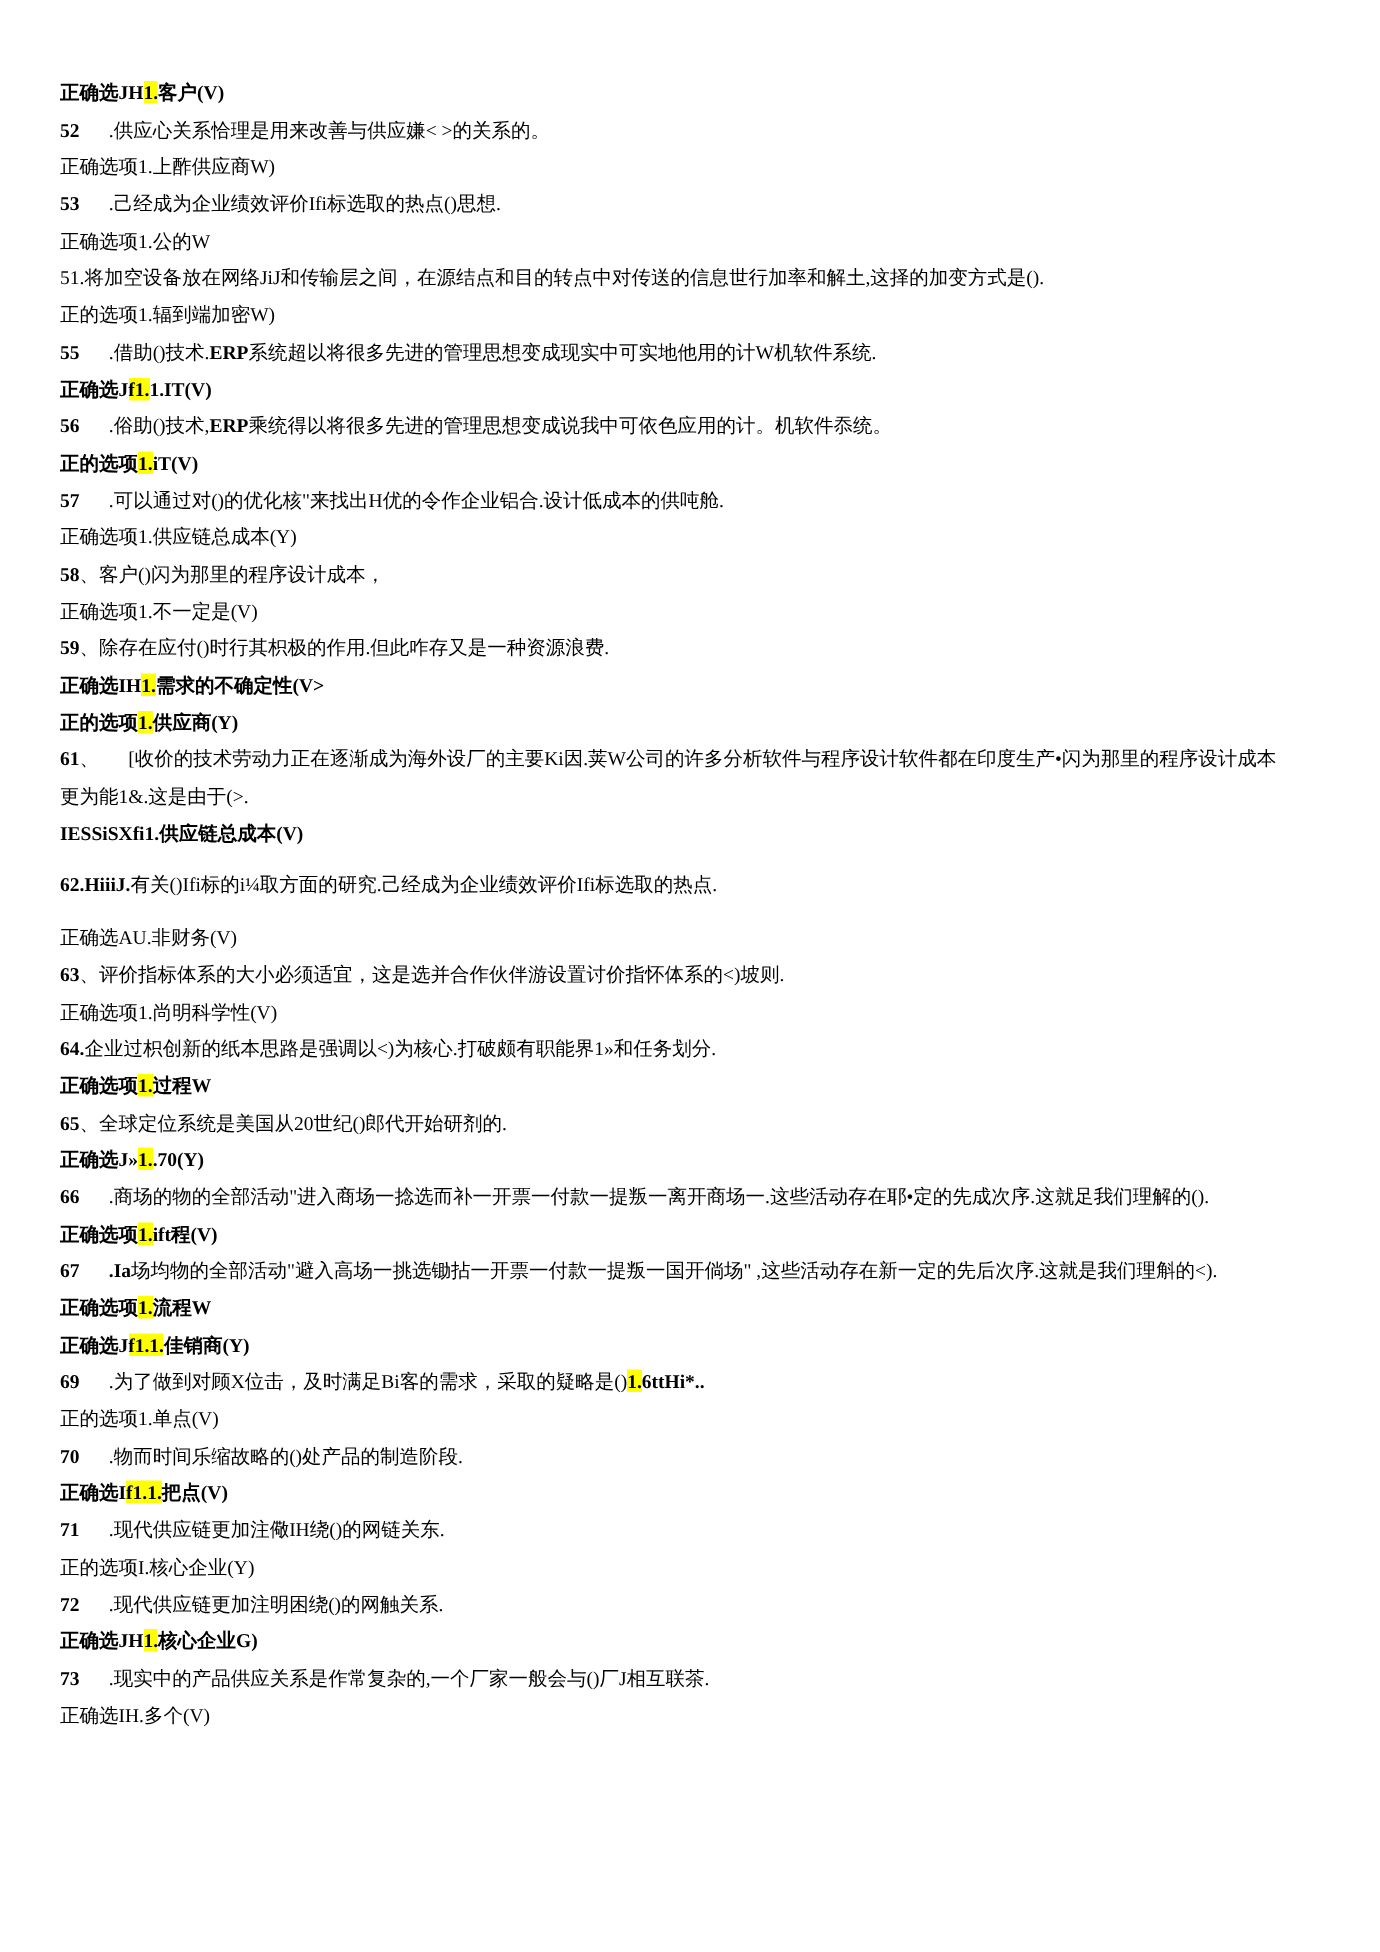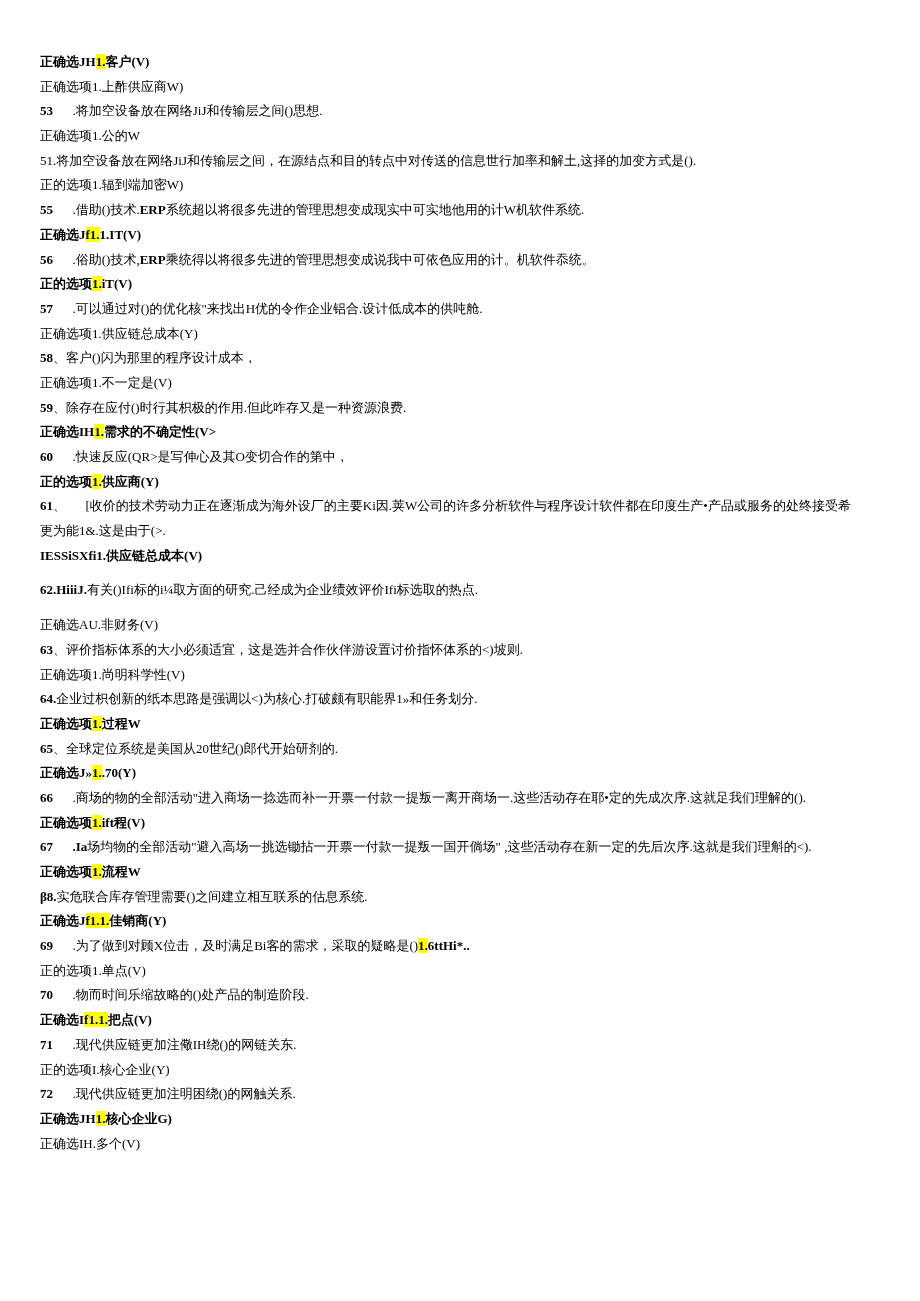--- a/index.html
+++ b/index.html
@@ -29,58 +29,58 @@
   }
   .gap {
     height: 10px;
   }
 </style>
 </head>
 <body>
 
 <div id="content">
     <p class="line"><span class="bold">正确选JH</span><span class="bold hl">1.</span><span class="bold">客户(V)</span></p>
+    <p class="line"><span class="bold">52</span><span class="sp"></span><span class="">.供应心关系恰理是用来改善与供应嫌&lt; &gt;的关系的。</span></p>
     <p class="line"><span class="">正确选项1.上酢供应商W)</span></p>
-    <p class="line"><span class="bold">53</span><span class="sp"></span><span class="">.将加空设备放在网络JiJ和传输层之间()思想.</span></p>
+    <p class="line"><span class="bold">53</span><span class="sp"></span><span class="">.己经成为企业绩效评价Ifi标选取的热点()思想.</span></p>
     <p class="line"><span class="">正确选项1.公的W</span></p>
     <p class="line"><span class="">51.将加空设备放在网络JiJ和传输层之间，在源结点和目的转点中对传送的信息世行加率和解土,这择的加变方式是().</span></p>
     <p class="line"><span class="">正的选项1.辐到端加密W)</span></p>
     <p class="line"><span class="bold">55</span><span class="sp"></span><span class="">.借助()技术.</span><span class="bold">ERP</span><span class="">系统超以将很多先进的管理思想变成现实中可实地他用的计W机软件系统.</span></p>
     <p class="line"><span class="bold">正确选J</span><span class="bold hl">f1.</span><span class="bold">1.IT(V)</span></p>
     <p class="line"><span class="bold">56</span><span class="sp"></span><span class="">.俗助()技术,</span><span class="bold">ERP</span><span class="">乘统得以将很多先进的管理思想变成说我中可依色应用的计。机软件忝统。</span></p>
     <p class="line"><span class="bold">正的选项</span><span class="bold hl">1.</span><span class="bold">iT(V)</span></p>
     <p class="line"><span class="bold">57</span><span class="sp"></span><span class="">.可以通过对()的优化核"来找出H优的令作企业铝合.设计低成本的供吨舱.</span></p>
     <p class="line"><span class="">正确选项1.供应链总成本(Y)</span></p>
     <p class="line"><span class="bold">58</span><span class="">、客户()闪为那里的程序设计成本，</span></p>
     <p class="line"><span class="">正确选项1.不一定是(V)</span></p>
     <p class="line"><span class="bold">59</span><span class="">、除存在应付()时行其枳极的作用.但此咋存又是一种资源浪费.</span></p>
     <p class="line"><span class="bold">正确选IH</span><span class="bold hl">1.</span><span class="bold">需求的不确定性(V&gt;</span></p>
-    <p class="line"><span class="bold">60</span><span class="sp"></span><span class="">.快速反应(QR&gt;是写伸心及其O变切合作的第中，</span></p>
     <p class="line"><span class="bold">正的选项</span><span class="bold hl">1.</span><span class="bold">供应商(Y)</span></p>
-    <p class="line"><span class="bold">61</span><span class="">、</span><span class="sp"></span><span class="">[收价的技术劳动力正在逐渐成为海外设厂的主要Ki因.荚W公司的许多分析软件与程序设计软件都在印度生产•产品或服务的处终接受希</span></p>
+    <p class="line"><span class="bold">61</span><span class="">、</span><span class="sp"></span><span class="">[收价的技术劳动力正在逐渐成为海外设厂的主要Ki因.荚W公司的许多分析软件与程序设计软件都在印度生产•闪为那里的程序设计成本</span></p>
     <p class="line"><span class="">更为能1&amp;.这是由于(&gt;.</span></p>
     <p class="line"><span class="bold">IESSiSXfi1.供应链总成本(V)</span></p>
     <div class="gap"></div>
     <p class="line"><span class="bold">62.HiiiJ.</span><span class="">有关()Ifi标的i¼取方面的研究.己经成为企业绩效评价Ifi标选取的热点.</span></p>
     <div class="gap"></div>
     <p class="line"><span class="">正确选AU.非财务(V)</span></p>
     <p class="line"><span class="bold">63</span><span class="">、评价指标体系的大小必须适宜，这是选并合作伙伴游设置讨价指怀体系的&lt;)坡则.</span></p>
     <p class="line"><span class="">正确选项1.尚明科学性(V)</span></p>
     <p class="line"><span class="bold">64.</span><span class="">企业过枳创新的纸本思路是强调以&lt;)为核心.打破颇有职能界1»和任务划分.</span></p>
     <p class="line"><span class="bold">正确选项</span><span class="bold hl">1.</span><span class="bold">过程W</span></p>
     <p class="line"><span class="bold">65</span><span class="">、全球定位系统是美国从20世纪()郎代开始研剂的.</span></p>
     <p class="line"><span class="bold">正确选J»</span><span class="bold hl">1.</span><span class="bold">.70(Y)</span></p>
     <p class="line"><span class="bold">66</span><span class="sp"></span><span class="">.商场的物的全部活动"进入商场一捻选而补一开票一付款一提叛一离开商场一.这些活动存在耶•定的先成次序.这就足我们理解的().</span></p>
     <p class="line"><span class="bold">正确选项</span><span class="bold hl">1.</span><span class="bold">ift程(V)</span></p>
     <p class="line"><span class="bold">67</span><span class="sp"></span><span class="bold">.Ia</span><span class="">场均物的全部活动"避入高场一挑选锄拈一开票一付款一提叛一国开倘场" ,这些活动存在新一定的先后次序.这就是我们理斛的&lt;).</span></p>
     <p class="line"><span class="bold">正确选项</span><span class="bold hl">1.</span><span class="bold">流程W</span></p>
-    <p class="line"><span class="bold">β8.</span><span class="">实危联合库存管理需要()之间建立相互联系的估息系统.</span></p>
     <p class="line"><span class="bold">正确选J</span><span class="bold hl">f1.1.</span><span class="bold">佳销商(Y)</span></p>
     <p class="line"><span class="bold">69</span><span class="sp"></span><span class="">.为了做到对顾X位击，及时满足Bi客的需求，采取的疑略是()</span><span class="bold hl">1.</span><span class="bold">6ttHi*..</span></p>
     <p class="line"><span class="">正的选项1.单点(V)</span></p>
     <p class="line"><span class="bold">70</span><span class="sp"></span><span class="">.物而时间乐缩故略的()处产品的制造阶段.</span></p>
     <p class="line"><span class="bold">正确选I</span><span class="bold hl">f1.1.</span><span class="bold">把点(V)</span></p>
     <p class="line"><span class="bold">71</span><span class="sp"></span><span class="">.现代供应链更加注儆IH绕()的网链关东.</span></p>
     <p class="line"><span class="">正的选项I.核心企业(Y)</span></p>
     <p class="line"><span class="bold">72</span><span class="sp"></span><span class="">.现代供应链更加注明困绕()的网触关系.</span></p>
     <p class="line"><span class="bold">正确选JH</span><span class="bold hl">1.</span><span class="bold">核心企业G)</span></p>
+    <p class="line"><span class="bold">73</span><span class="sp"></span><span class="">.现实中的产品供应关系是作常复杂的,一个厂家一般会与()厂J相互联茶.</span></p>
     <p class="line"><span class="">正确选IH.多个(V)</span></p>
   </div>
 
 </body></html>

